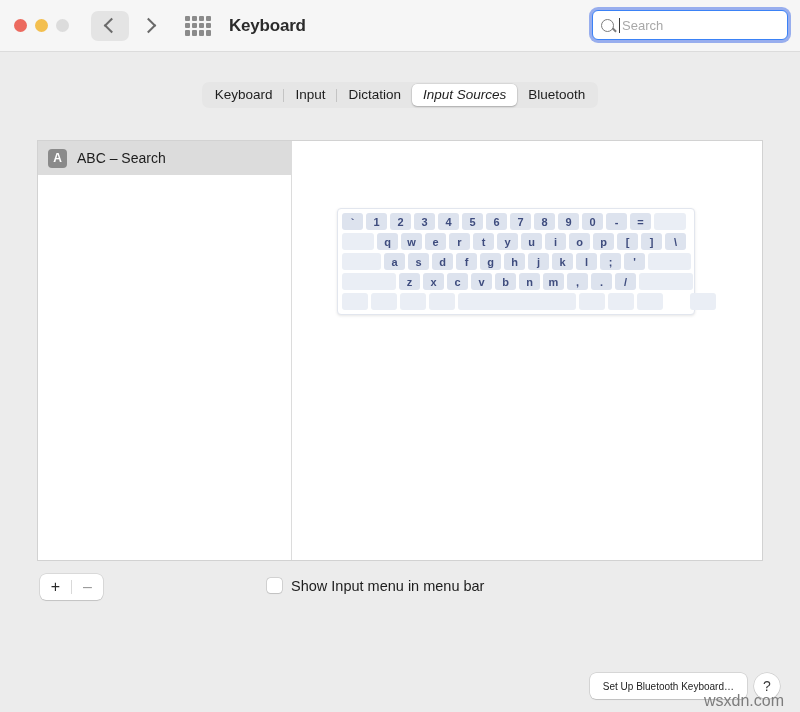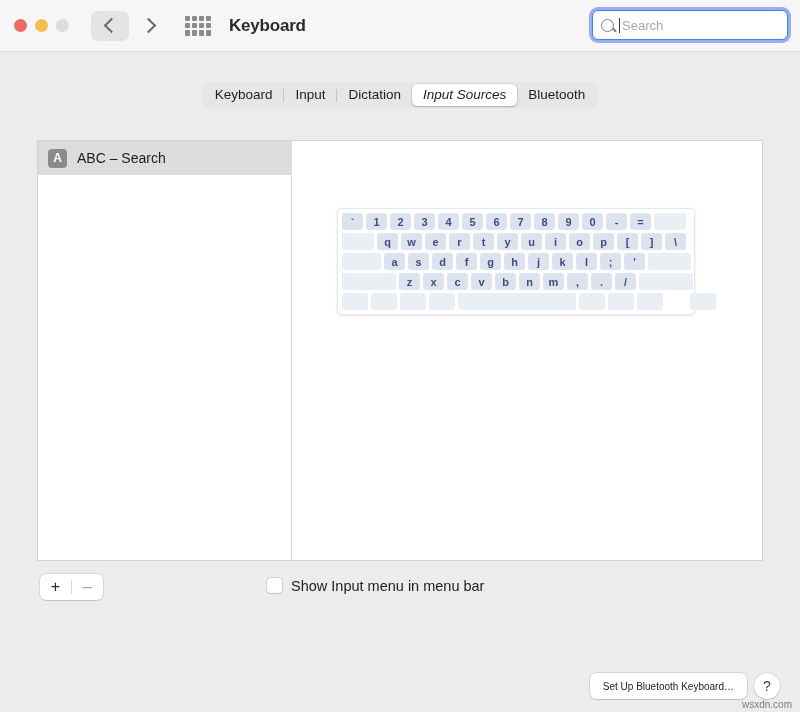--- a/index.html
+++ b/index.html
@@ -352,23 +352,23 @@
     background: #ffffff;
     box-shadow: 0 0 0 0.5px rgba(0,0,0,0.18), 0 1px 1px rgba(0,0,0,0.10);
     display: flex;
     align-items: center;
     justify-content: center;
     font-size: 14px;
     color: #3a3a3a;
   }
   .watermark {
     position: absolute;
-    right: 8px;
+    right: 16px;
     bottom: 2px;
-    font-size: 10px;
+    font-size: 16px;
     color: #7d7d7d;
   }
 </style>
 </head>
 <body>
 
 <div class="titlebar">
   <div class="traffic">
     <span class="light close"></span>
     <span class="light min"></span>

